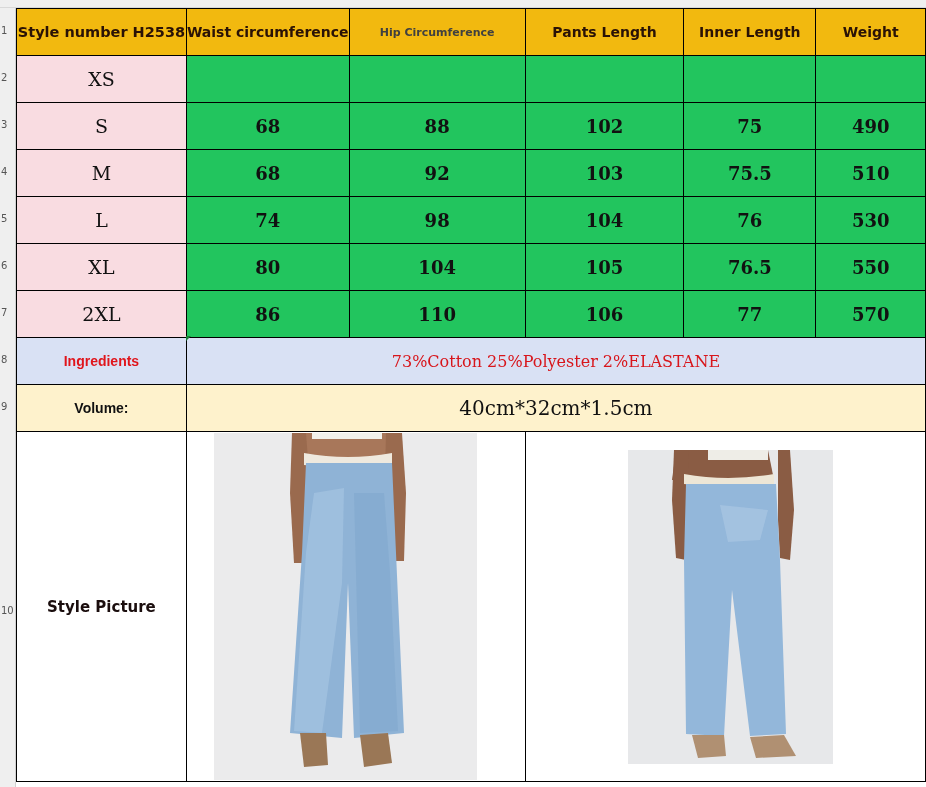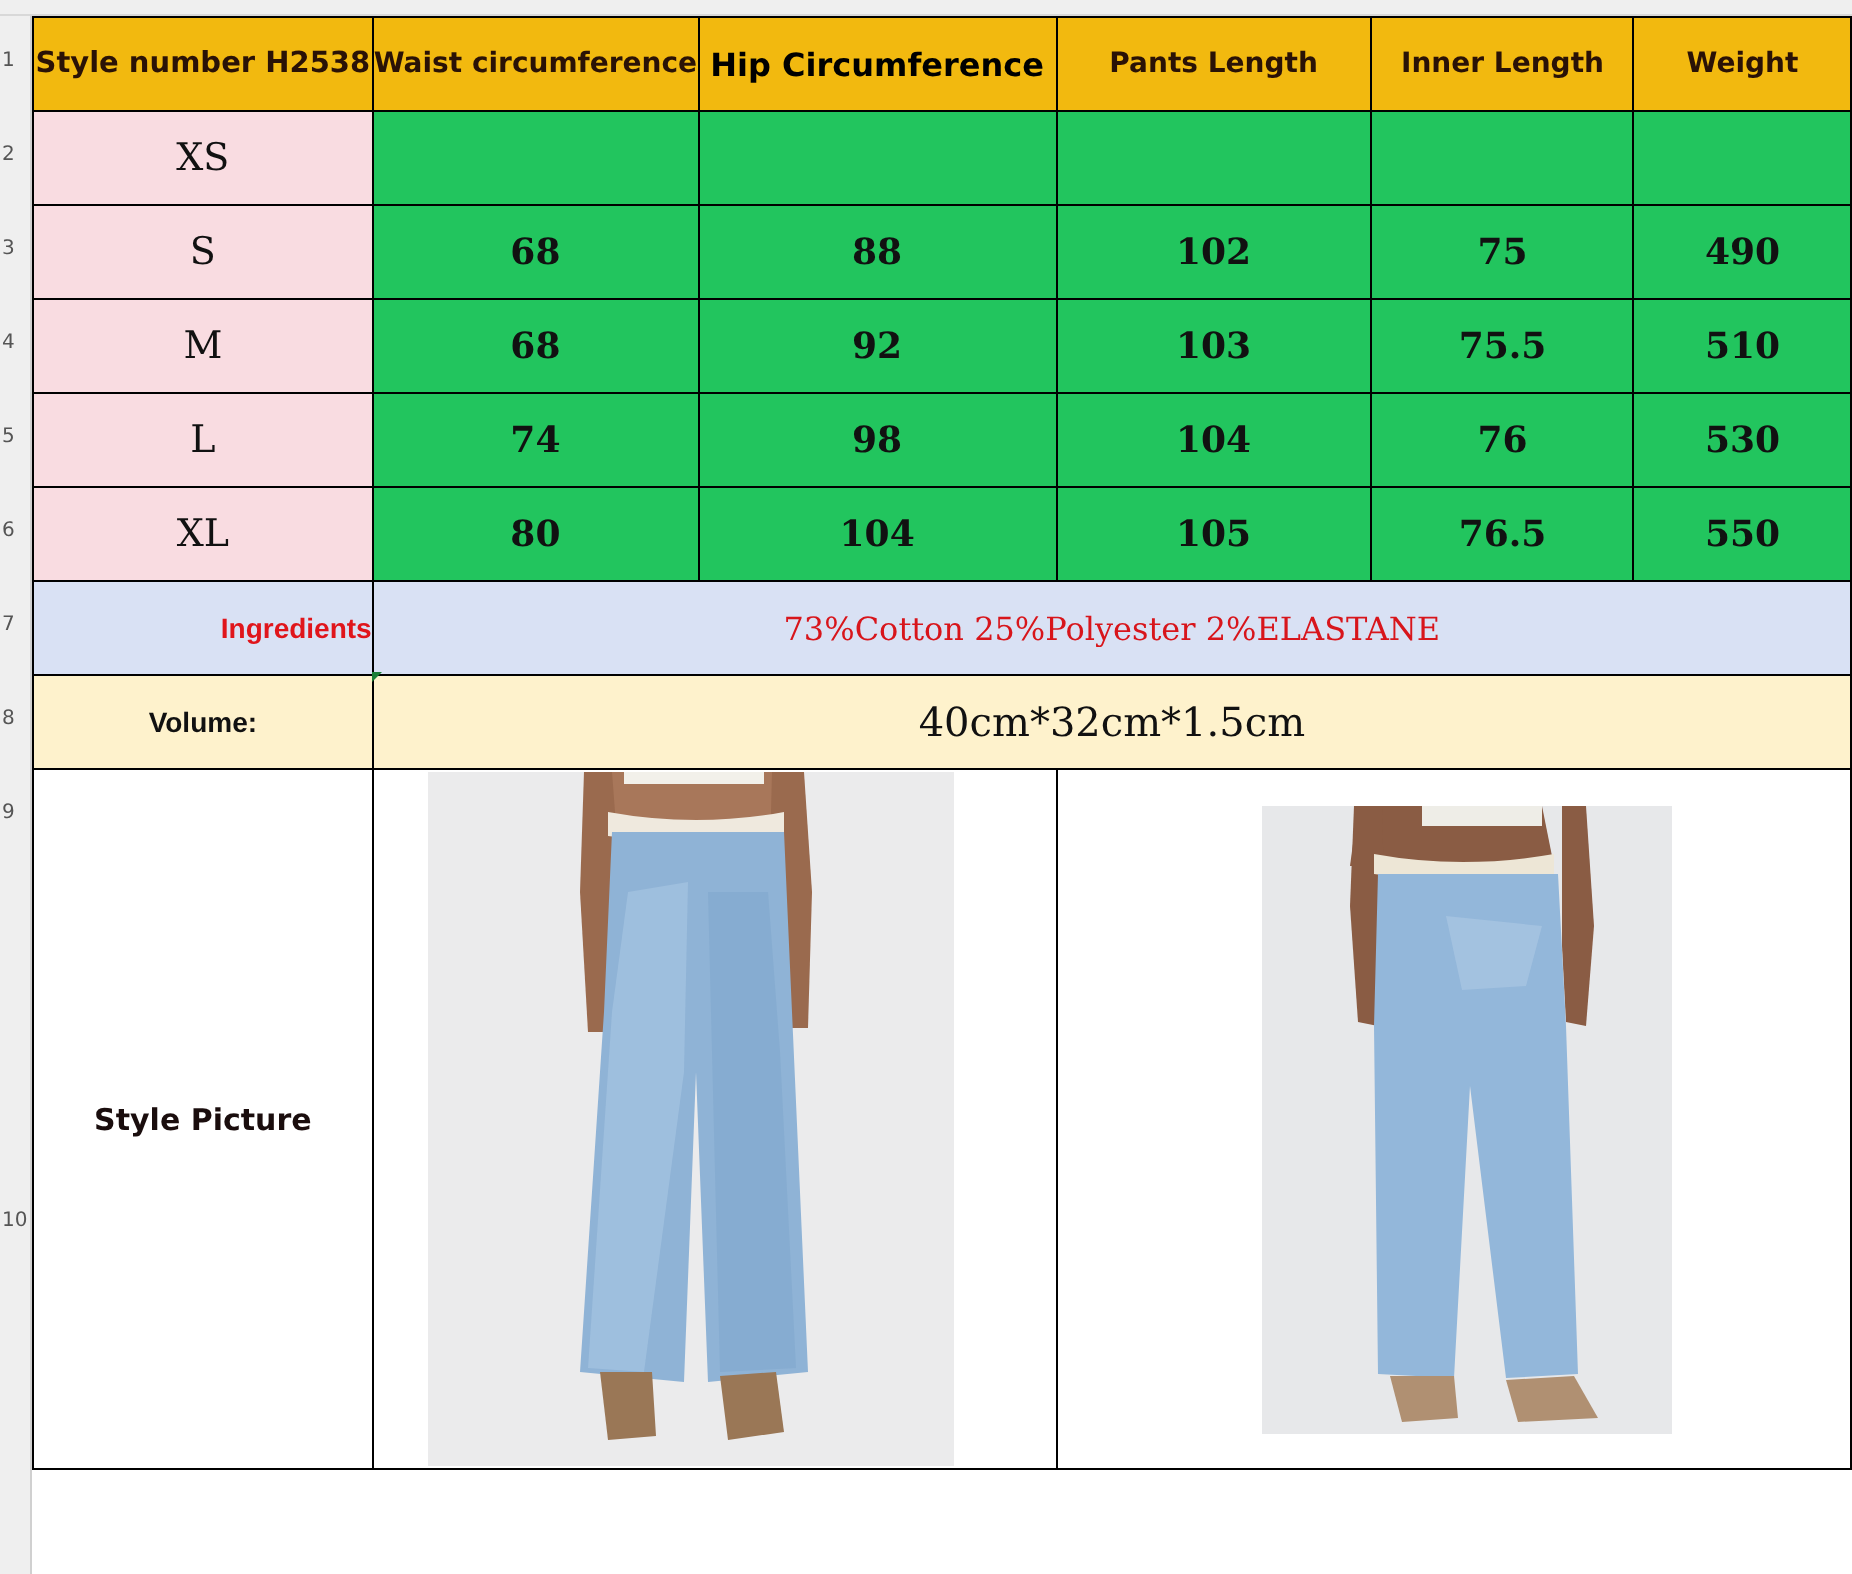--- a/index.html
+++ b/index.html
@@ -9,28 +9,28 @@
   .col-header-strip { position: absolute; left: 0; top: 0; width: 926px; height: 8px; background: #efefef; border-bottom: 1px solid #d8d8d8; }
   .gutter { position: absolute; left: 0; top: 8px; width: 16px; height: 779px; background: #efefef; border-right: 1px solid #d0d0d0; }
   .rownum { position: absolute; left: 0; width: 14px; font-size: 10px; color: #555; text-align: left; padding-left: 1px; font-family: "DejaVu Sans", sans-serif; }
 
   table.sheet { position: absolute; left: 16px; top: 8px; border-collapse: collapse; table-layout: fixed; }
   table.sheet td { border: 1px solid #000; text-align: center; vertical-align: middle; overflow: hidden; white-space: nowrap; }
 
   .hdr td { background: #f2b90f; height: 47px; color: #2a1206; font-weight: bold; font-family: "DejaVu Sans", sans-serif; font-size: 14px; }
   .hdr td.first { font-size: 14.5px; }
   .hdr td.small { font-size: 14px; }
-  .hdr td.hip { color: #000000; font-size: 16px; }
+  .hdr td.hip { color: #404040; font-size: 11px; }
 
   .size { background: #f9dce1; font-family: "DejaVu Serif", serif; font-size: 19px; color: #111; margin-left: 20px; }
   .val { background: #22c55e; font-family: "DejaVu Serif", serif; font-size: 18px; font-weight: bold; color: #111; }
   .datarow td { height: 47px; }
 
   .ingr td { background: #d9e1f4; height: 47px; }
-  .ingr .label { color: #e0151b; font-weight: bold; font-size: 14px; font-family: "Liberation Sans", sans-serif; text-align: right; }
+  .ingr .label { color: #e0151b; font-weight: bold; font-size: 14px; font-family: "Liberation Sans", sans-serif; }
   .ingr .value { color: #d8151b; font-family: "DejaVu Serif", serif; font-size: 16px; }
 
   .vol td { background: #fef2cc; height: 47px; }
   .vol .label { color: #111; font-weight: bold; font-size: 14px; }
   .vol .value { color: #111; font-family: "DejaVu Serif", serif; font-size: 20px; }
 
   .pic td { height: 350px; background: #fff; }
   .pic .label { font-weight: bold; font-size: 15px; color: #1a0d0d; font-family: "DejaVu Sans", sans-serif; }
   .pic td.imgcell { position: relative; }
 
@@ -111,20 +111,28 @@
     <td class="val">530</td>
   </tr>
   <tr class="datarow">
     <td class="size">XL</td>
     <td class="val">80</td>
     <td class="val">104</td>
     <td class="val">105</td>
     <td class="val">76.5</td>
     <td class="val">550</td>
   </tr>
+  <tr class="datarow">
+    <td class="size">2XL</td>
+    <td class="val">86</td>
+    <td class="val">110</td>
+    <td class="val">106</td>
+    <td class="val">77</td>
+    <td class="val">570</td>
+  </tr>
 
   <tr class="ingr">
     <td class="label">Ingredients</td>
     <td class="value" colspan="5">73%Cotton 25%Polyester 2%ELASTANE</td>
   </tr>
 
   <tr class="vol">
     <td class="label">Volume:</td>
     <td class="value" colspan="5">40cm*32cm*1.5cm</td>
   </tr>

